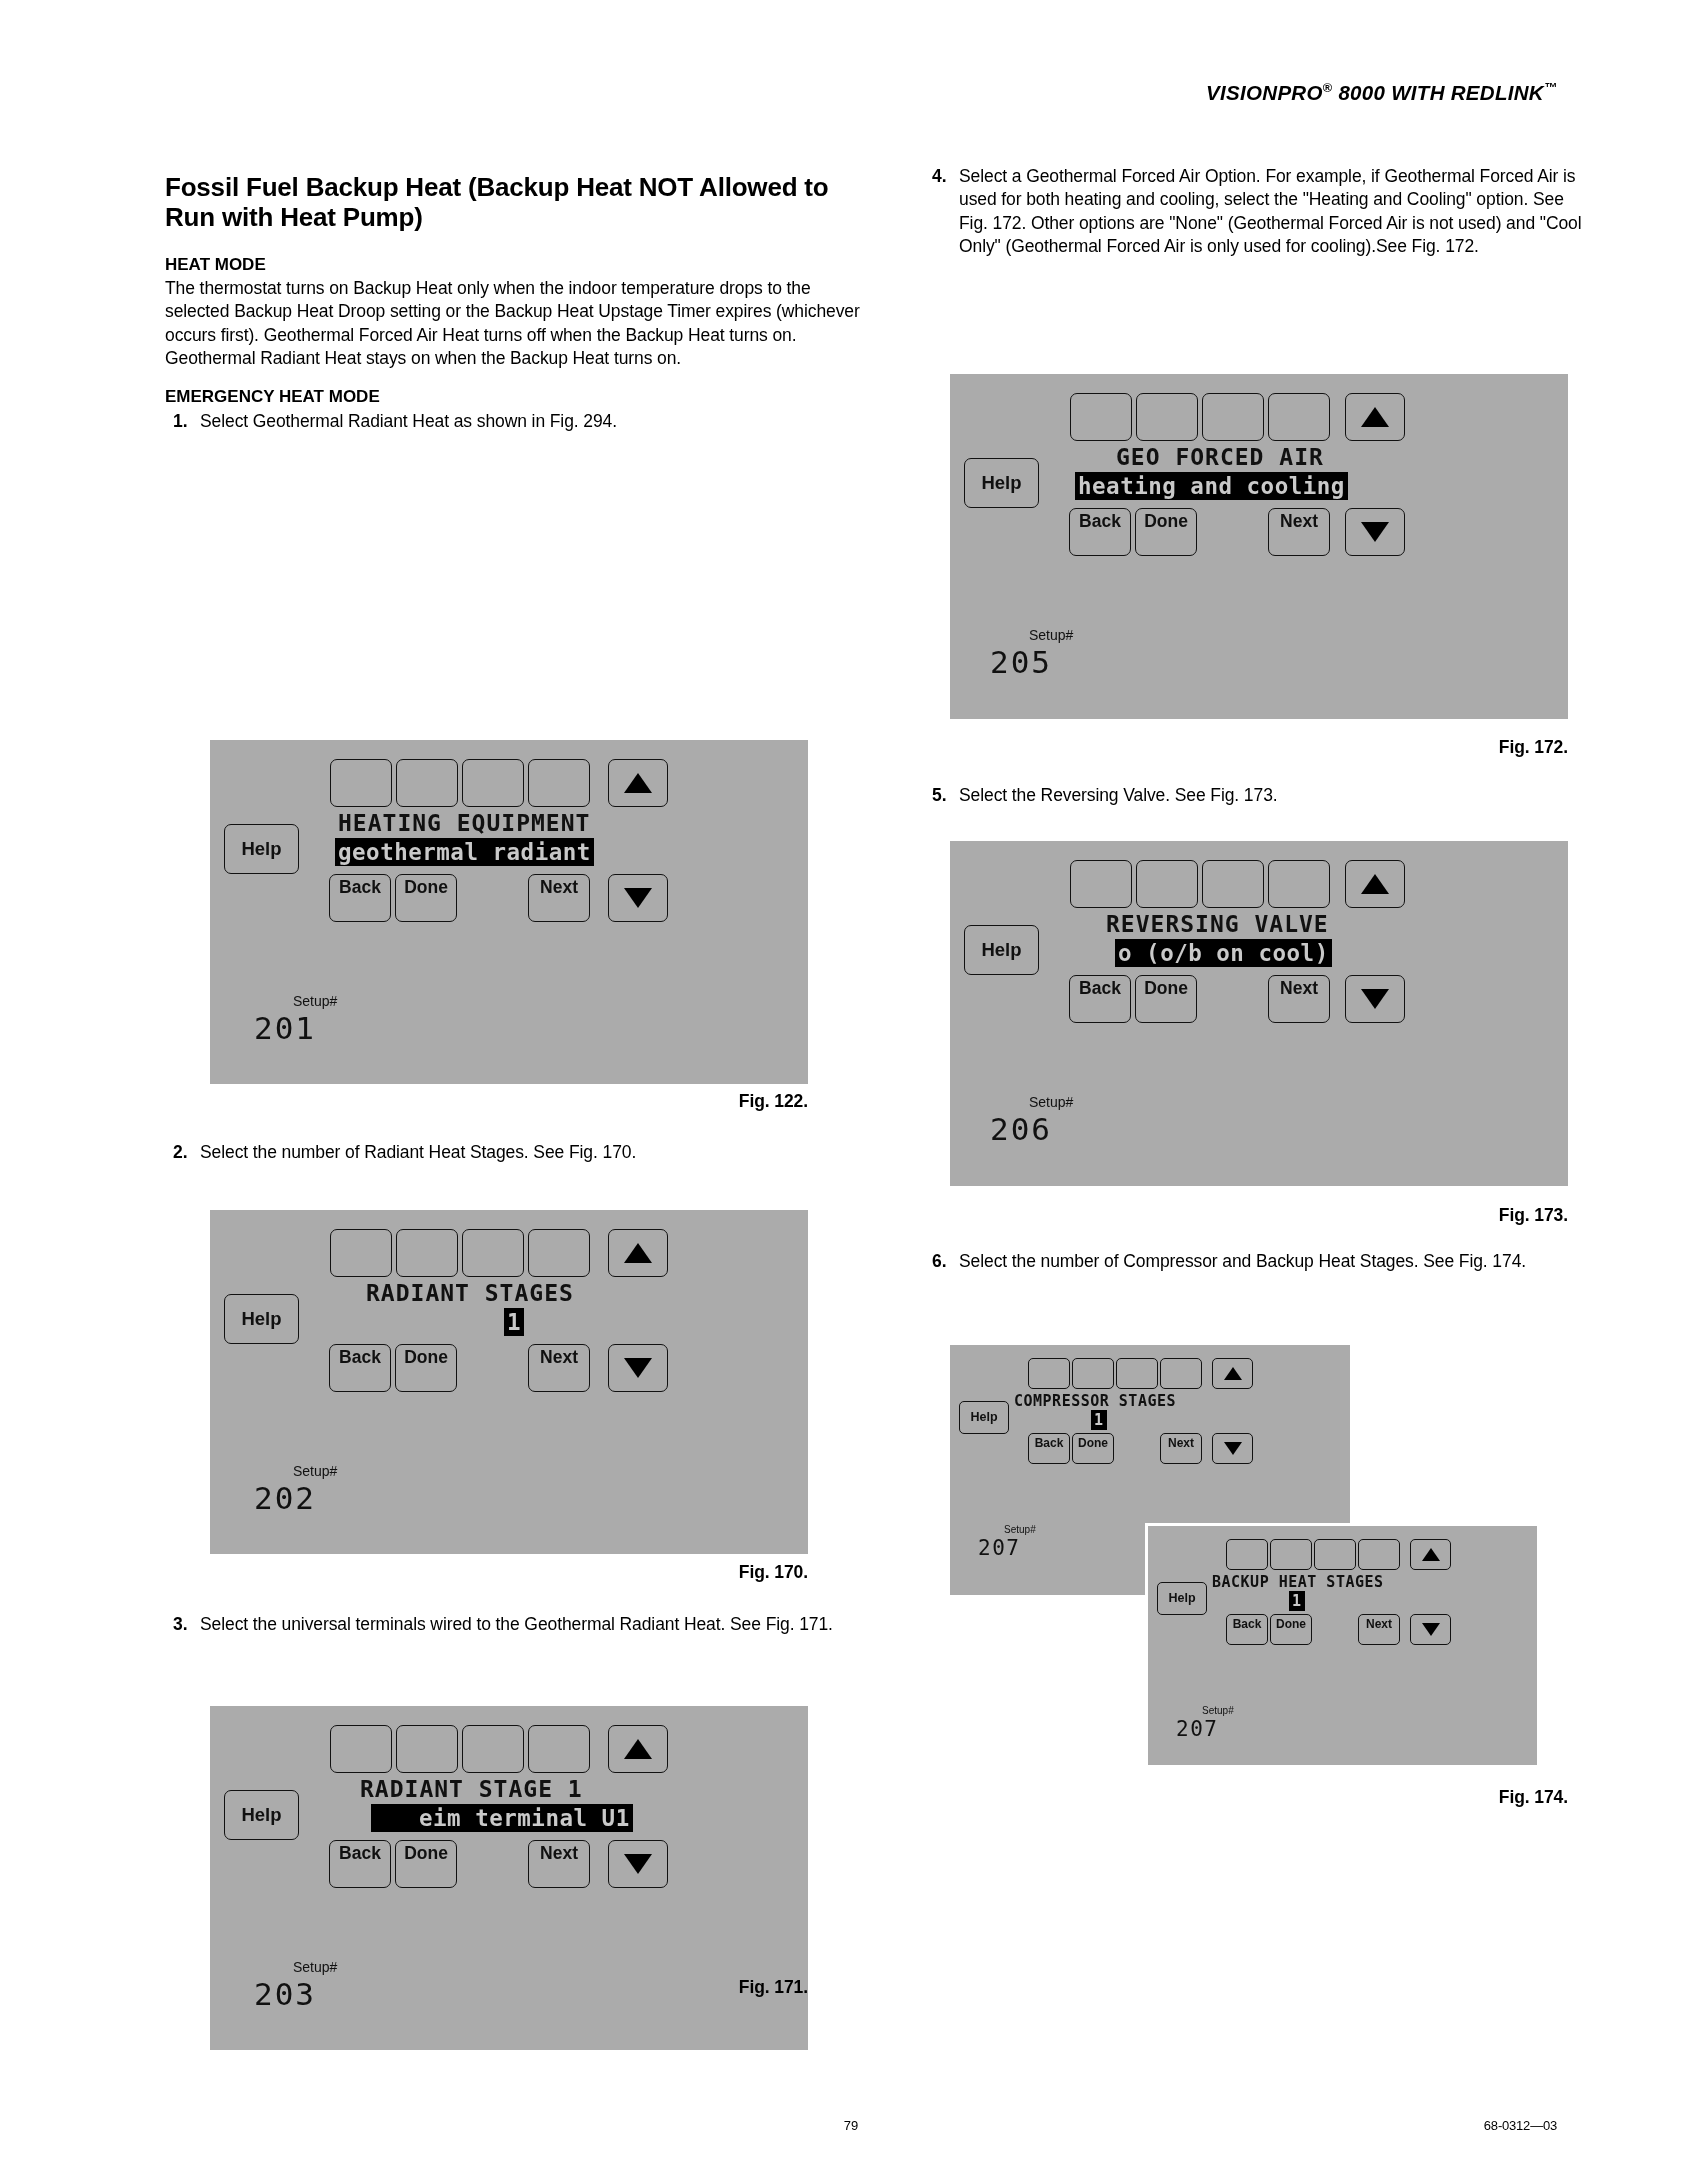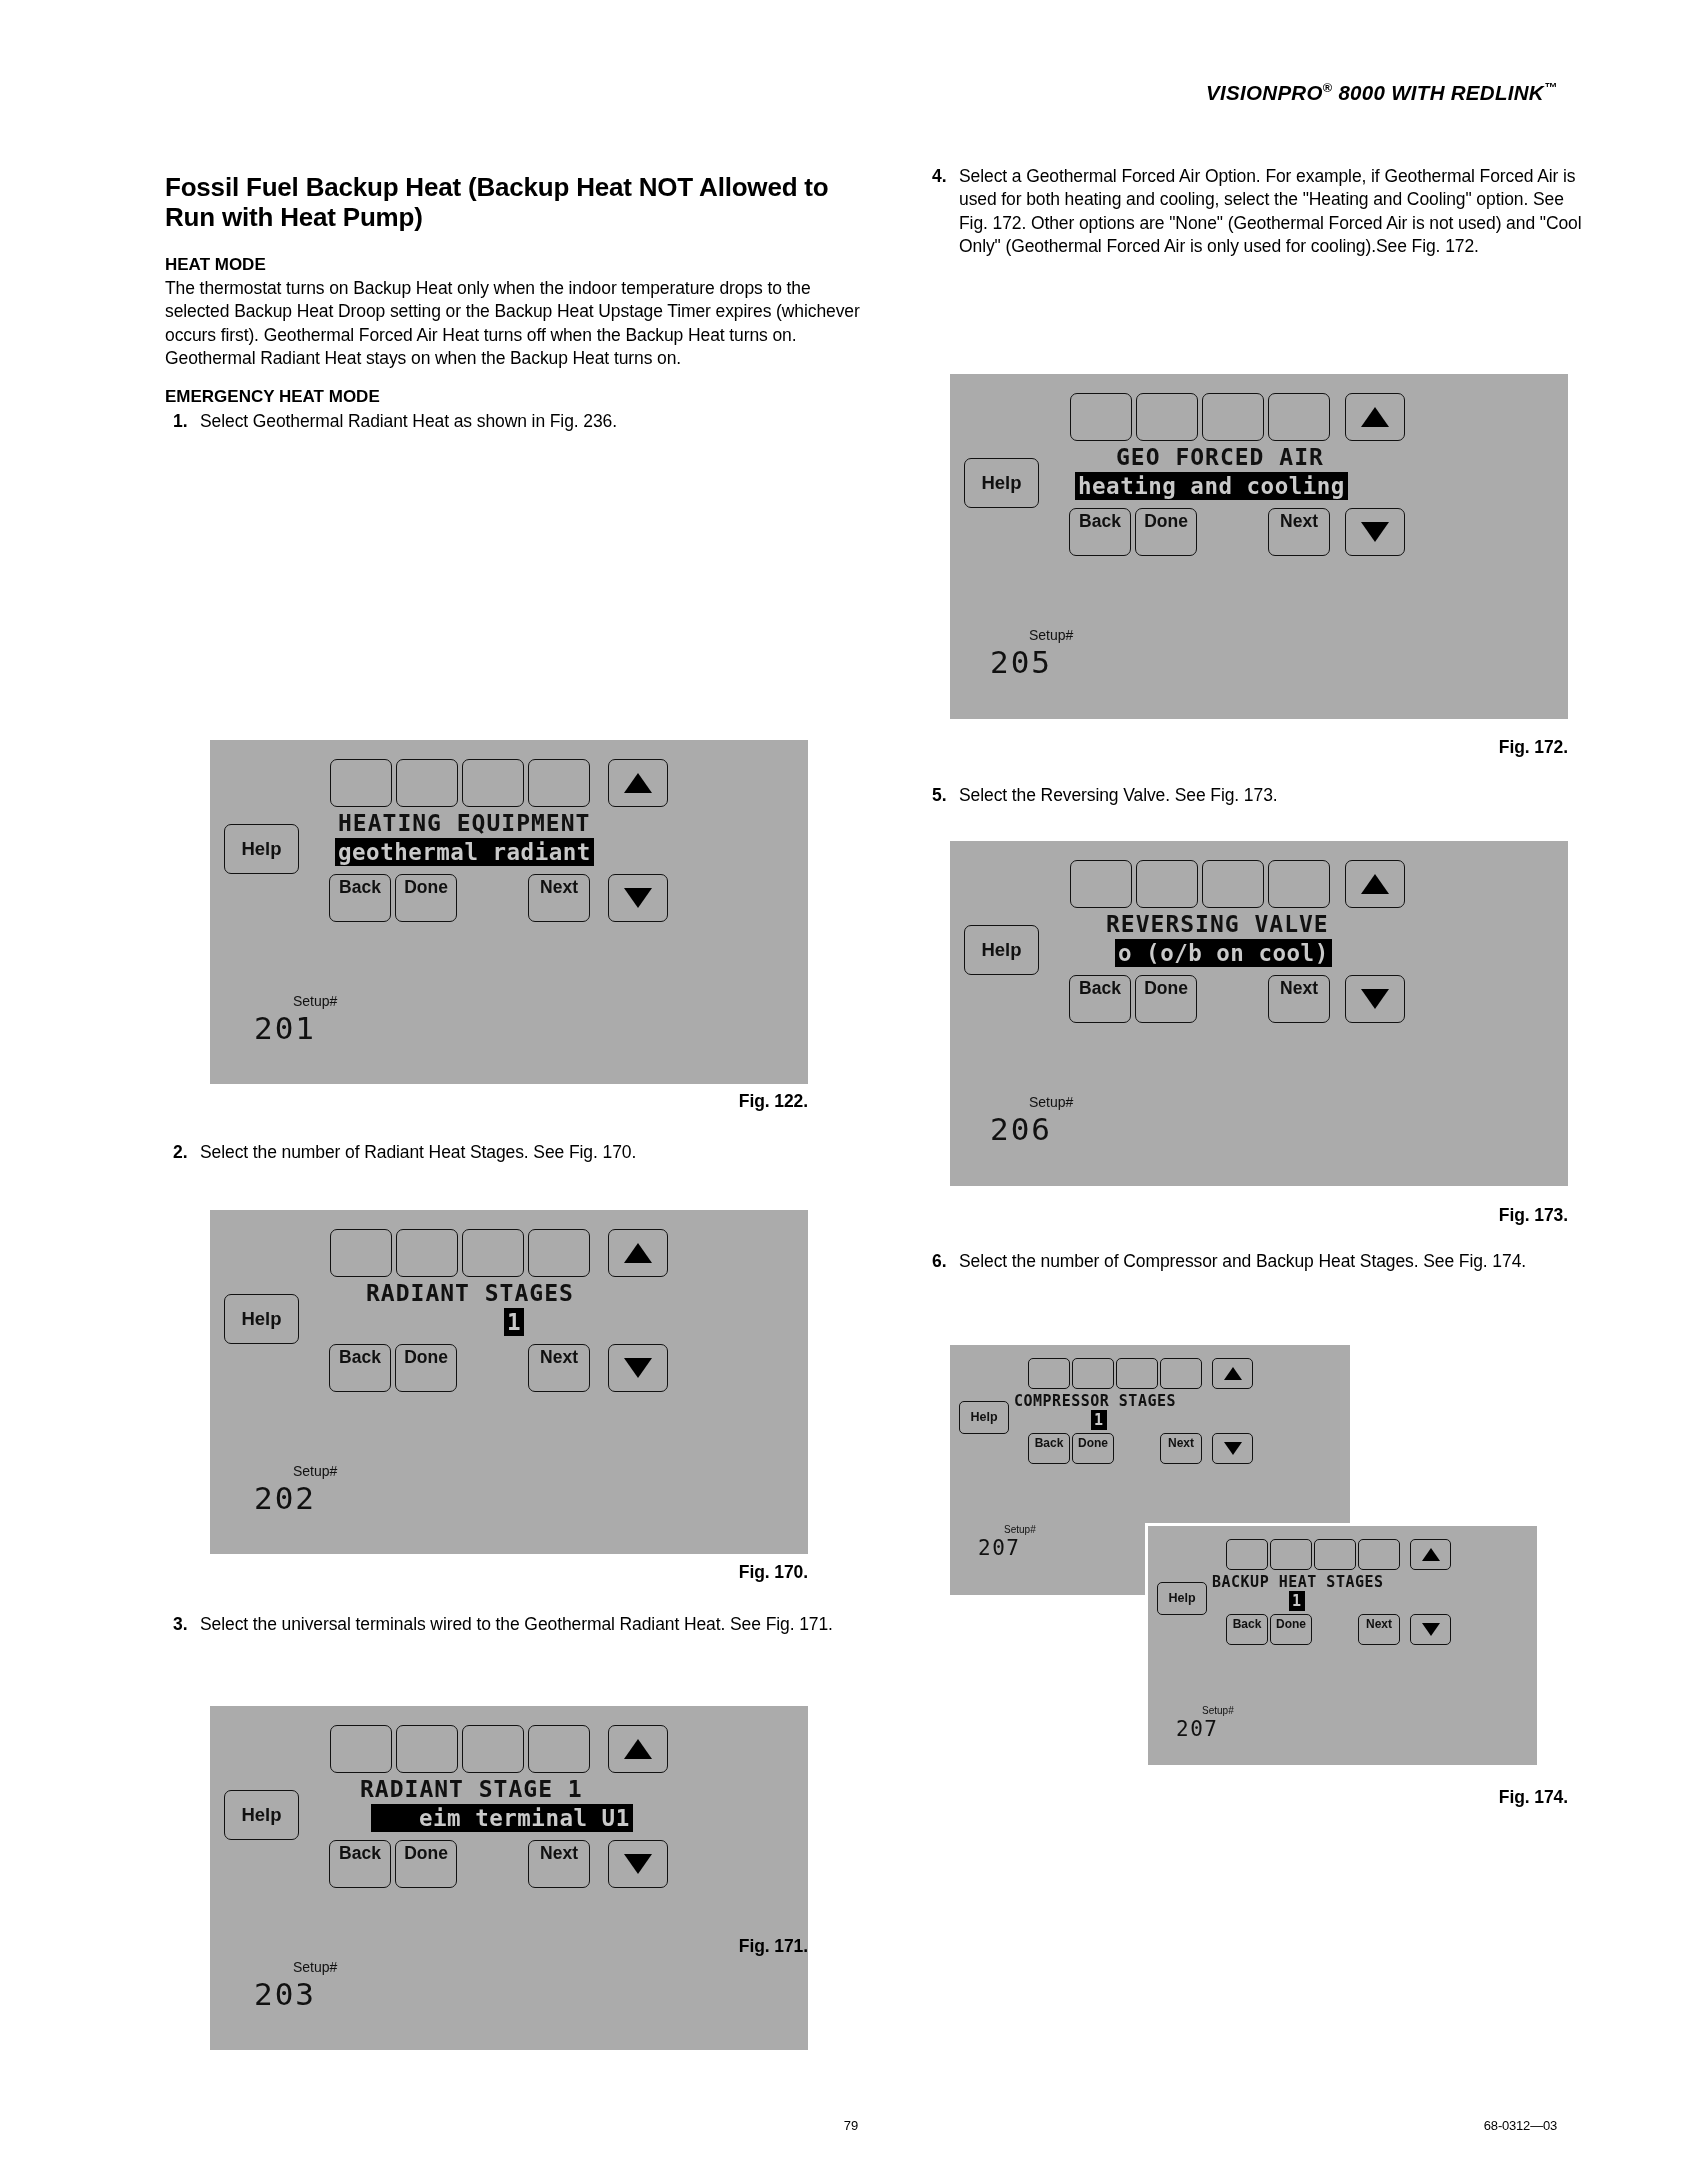--- a/index.html
+++ b/index.html
@@ -197,21 +197,21 @@
   <h1 class="sect-title">Fossil Fuel Backup Heat (Backup Heat NOT Allowed to Run with Heat Pump)</h1>
 
   <h3 class="sub-head">HEAT MODE</h3>
   <p class="body-text">The thermostat turns on Backup Heat only when the indoor temperature drops to the selected Backup Heat Droop setting or the Backup Heat Upstage Timer expires (whichever occurs first). Geothermal Forced Air Heat turns off when the Backup Heat turns on. Geothermal Radiant Heat stays on when the Backup Heat turns on.</p>
 
   <h3 class="sub-head">EMERGENCY HEAT MODE</h3>
 
 
   <div class="step">
     <span class="num">1.</span>
-    <span class="txt">Select Geothermal Radiant Heat as shown in Fig. 236.</span>
+    <span class="txt">Select Geothermal Radiant Heat as shown in Fig. 294.</span>
   </div>
 </div>
 
 <div class="tstat" style="position:absolute;left:210px;top:740px;width:598px;height:344px;">
   <div class="btn" style="left:120px;top:19px;width:62px;height:48px;"></div>
   <div class="btn" style="left:186px;top:19px;width:62px;height:48px;"></div>
   <div class="btn" style="left:252px;top:19px;width:62px;height:48px;"></div>
   <div class="btn" style="left:318px;top:19px;width:62px;height:48px;"></div>
   <div class="btn" style="left:398px;top:19px;width:60px;height:48px;align-items:center;">
     <span class="tri tri-up"></span>
@@ -308,21 +308,21 @@
   </div>
   <div class="btn" style="left:398px;top:134px;width:60px;height:48px;align-items:center;">
     <span class="tri tri-down"></span>
   </div>
   <div class="setup-wrap" style="left:44px;top:270px;">
     <span class="setup-lbl" style="left:39px;top:-17px;font-size:14px;">Setup#</span>
     <span class="setup-num" style="font-size:31px;">203</span>
   </div>
 </div>
 
-<div class="fig-caption" style="position:absolute;left:210px;top:1936px;width:598px;">Fig. 171.</div>
+<div class="fig-caption" style="position:absolute;left:210px;top:1977px;width:598px;">Fig. 171.</div>
 
 <div class="col col-right">
   <div class="step">
     <span class="num">4.</span>
     <span class="txt">Select a Geothermal Forced Air Option. For example, if Geothermal Forced Air is used for both heating and cooling, select the "Heating and Cooling" option. See Fig. 172. Other options are "None" (Geothermal Forced Air is not used) and "Cool Only" (Geothermal Forced Air is only used for cooling).See Fig. 172.</span>
   </div>
 </div>
 
 <div class="tstat" style="position:absolute;left:950px;top:374px;width:618px;height:345px;">
   <div class="btn" style="left:120px;top:19px;width:62px;height:48px;"></div>

